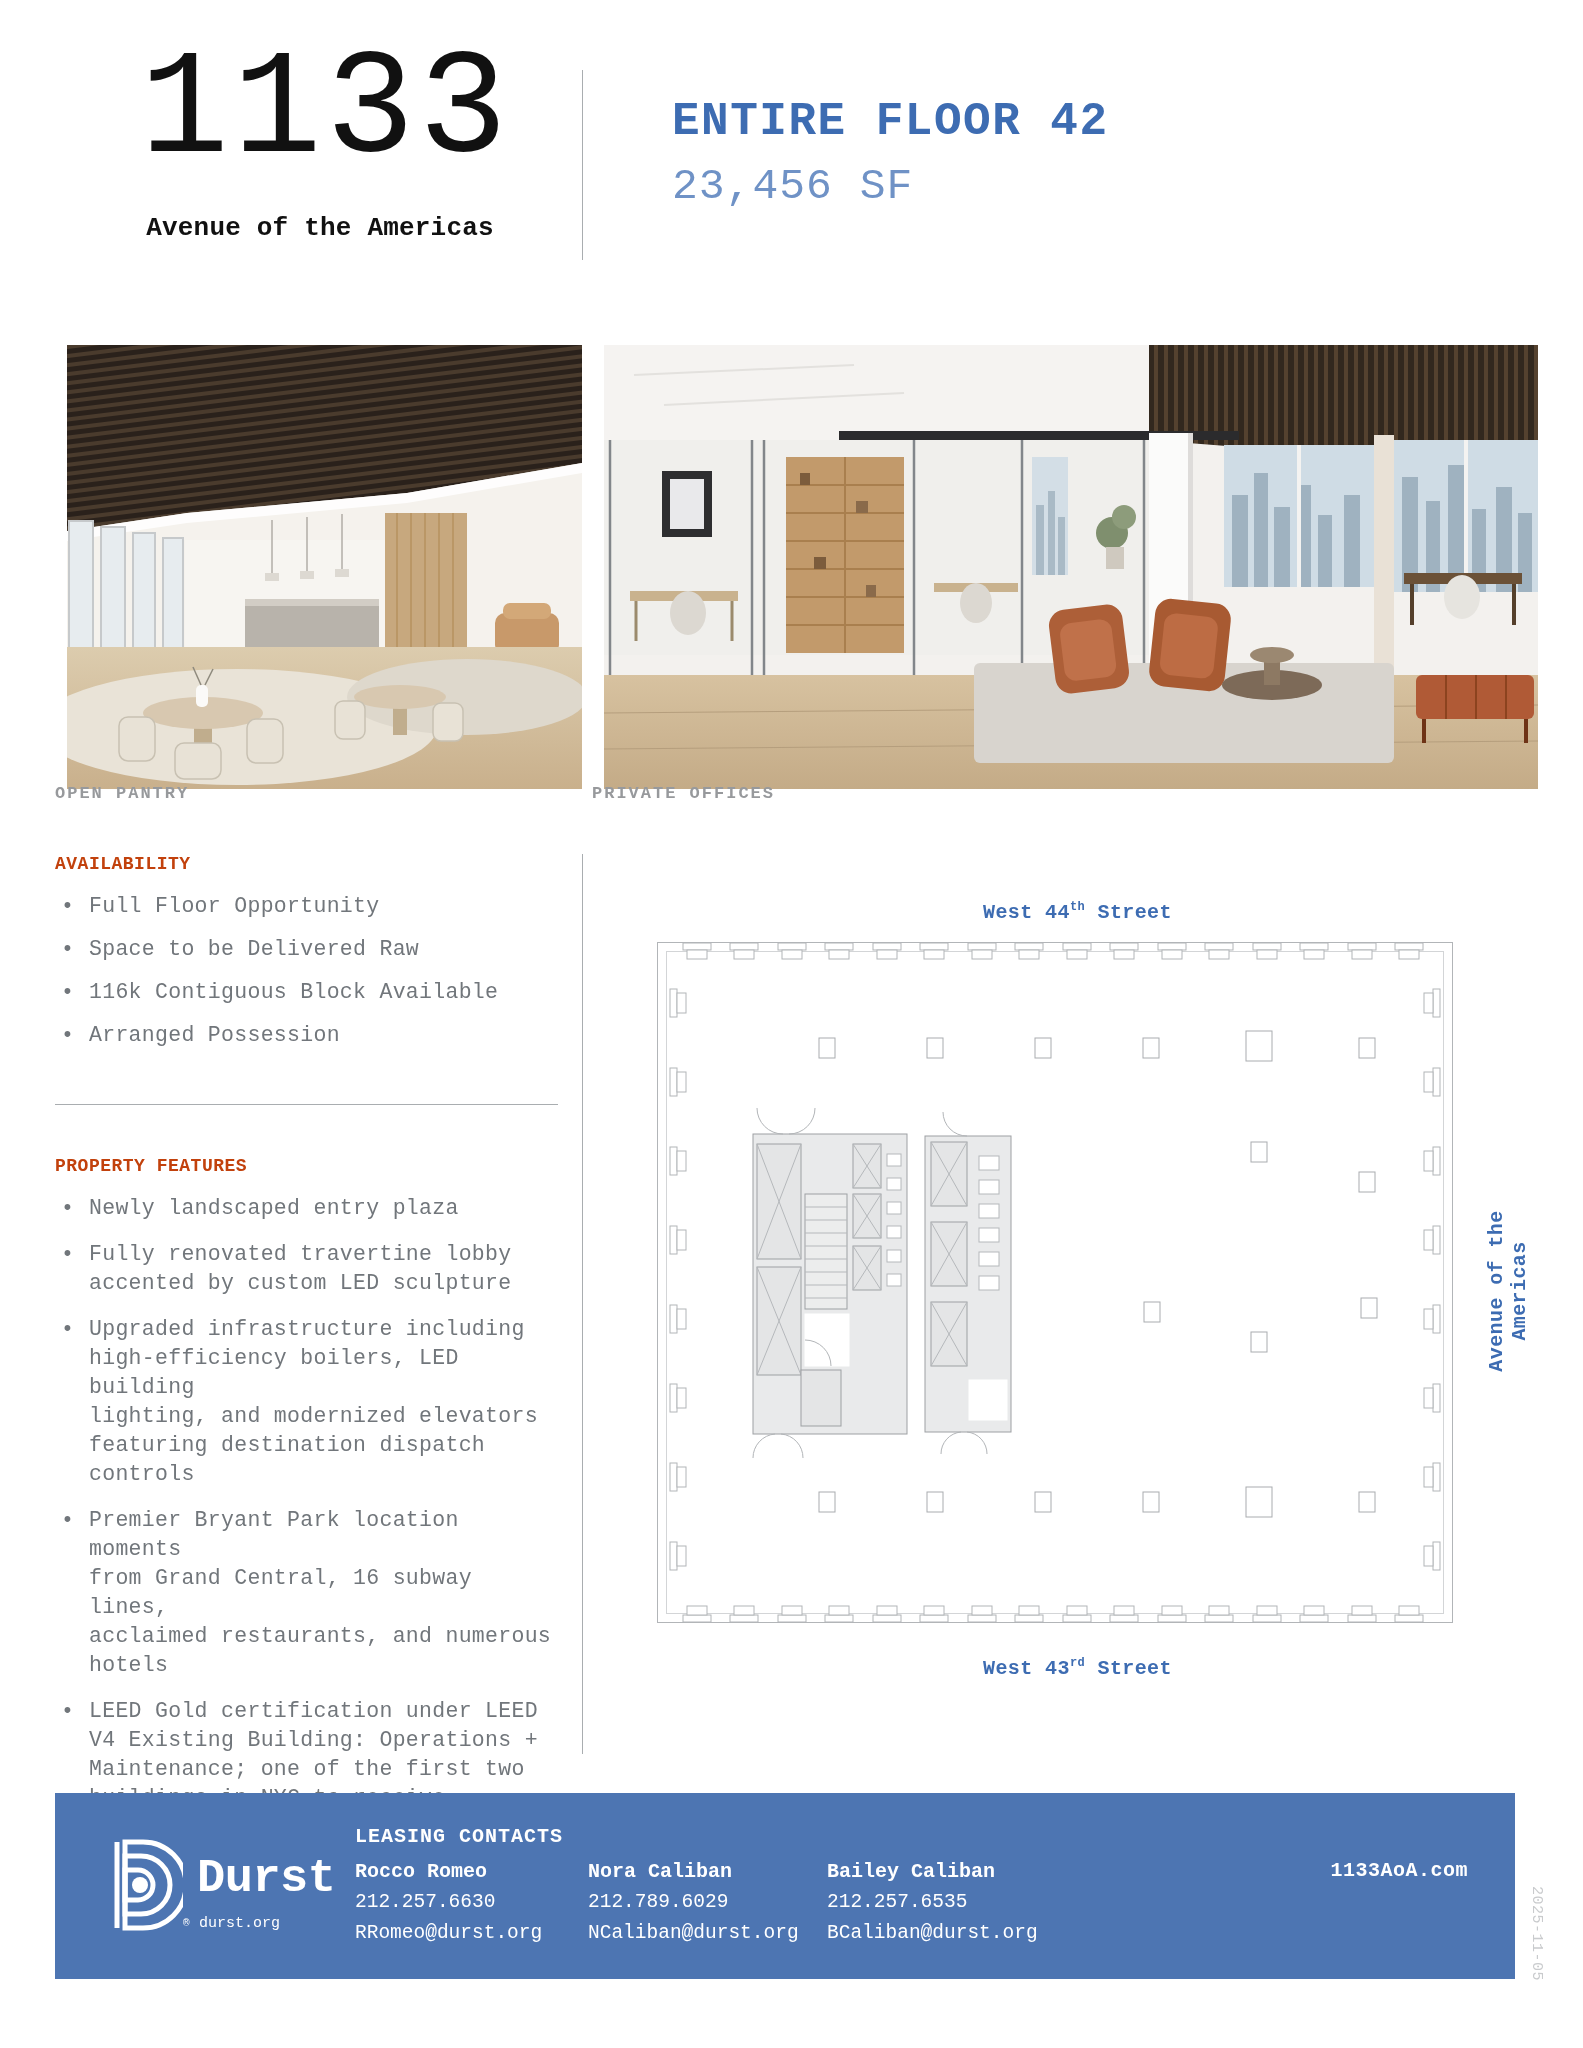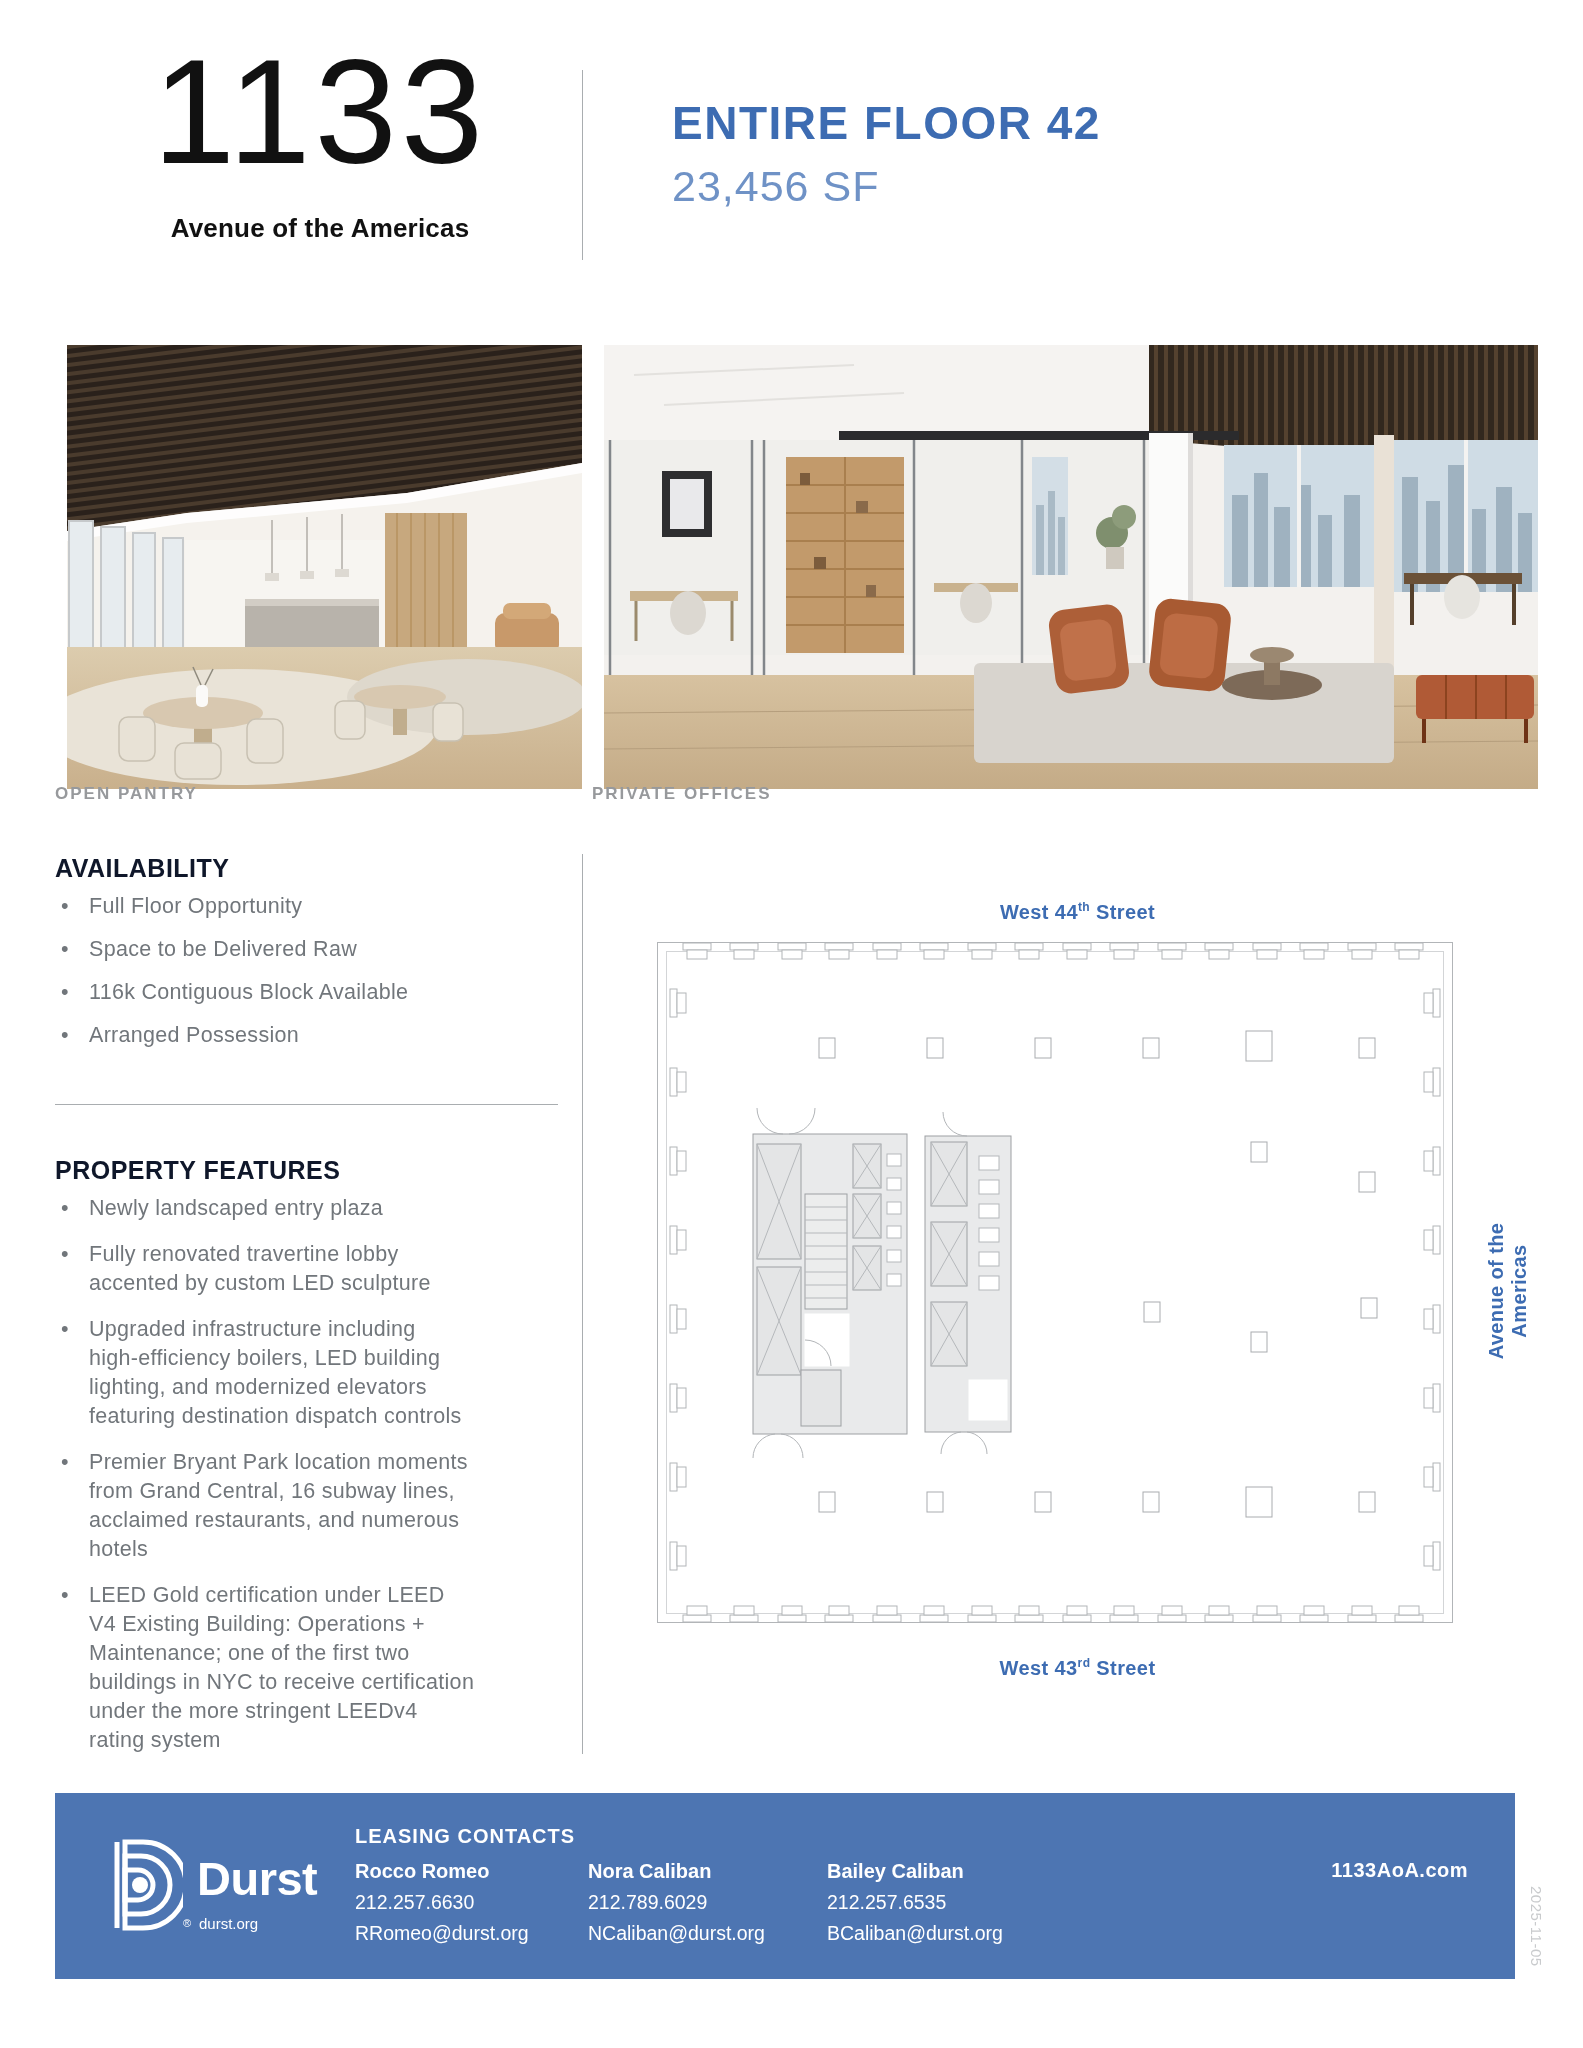--- a/index.html
+++ b/index.html
@@ -1,17 +1,17 @@
 <!DOCTYPE html>
 <html><head>
 <meta charset="utf-8">
 <style>
   html,body{margin:0;padding:0;background:#ffffff;}
   .page{position:relative;width:1583px;height:2048px;background:#ffffff;overflow:hidden;
-        font-family:Liberation Sans, sans-serif;}
+        font-family:Liberation Mono, monospace;}
 
   
   .logo-number{position:absolute;left:140px;top:38px;width:360px;text-align:center;
                font-size:148px;line-height:1;font-weight:300;color:#111;letter-spacing:4px;}
   .logo-sub{position:absolute;left:140px;top:213px;width:360px;text-align:center;
             font-size:26px;font-weight:bold;color:#111;letter-spacing:.2px;}
   .header-divider{position:absolute;left:582px;top:70px;width:1px;height:190px;background:#a9adb0;}
   .page-title{position:absolute;left:672px;top:96px;margin:0;font-size:46px;font-weight:bold;
               letter-spacing:1.5px;color:#3d6cb2;}
   .floor-size{position:absolute;left:672px;top:162px;font-size:43px;font-weight:300;
@@ -19,22 +19,22 @@
 
   
   .photo{position:absolute;top:333px;margin:0;padding:12px;}
   .photo-1{left:55px;width:515px;height:444px;}
   .photo-2{left:592px;width:934px;height:444px;}
   .photo svg{display:block;}
   .photo-caption{position:absolute;top:451px;left:0;font-size:17px;font-weight:bold;
                  letter-spacing:2px;color:#97999c;}
 
   
-  .section-heading{position:absolute;margin:0;font-size:25px;font-weight:bold;
-                   letter-spacing:.5px;color:#0f172a;}
+  .section-heading{position:absolute;margin:0;font-size:18px;font-weight:bold;
+                   letter-spacing:.5px;color:#c2410c;}
   .avail-heading{left:55px;top:854px;}
   .features-heading{left:55px;top:1156px;}
   ul.bullets{position:absolute;left:55px;margin:0;padding:0;list-style:none;width:500px;}
   ul.bullets li{position:relative;padding-left:34px;font-size:21.5px;line-height:29px;
                 color:#71767b;letter-spacing:.3px;white-space:pre-line;}
   ul.bullets li::before{content:"•";position:absolute;left:6px;top:0;color:#71767b;}
   ul.avail-list{top:892px;}
   ul.avail-list li{margin-bottom:14px;}
   ul.features-list{top:1194px;}
   ul.features-list li{margin-bottom:17px;}

